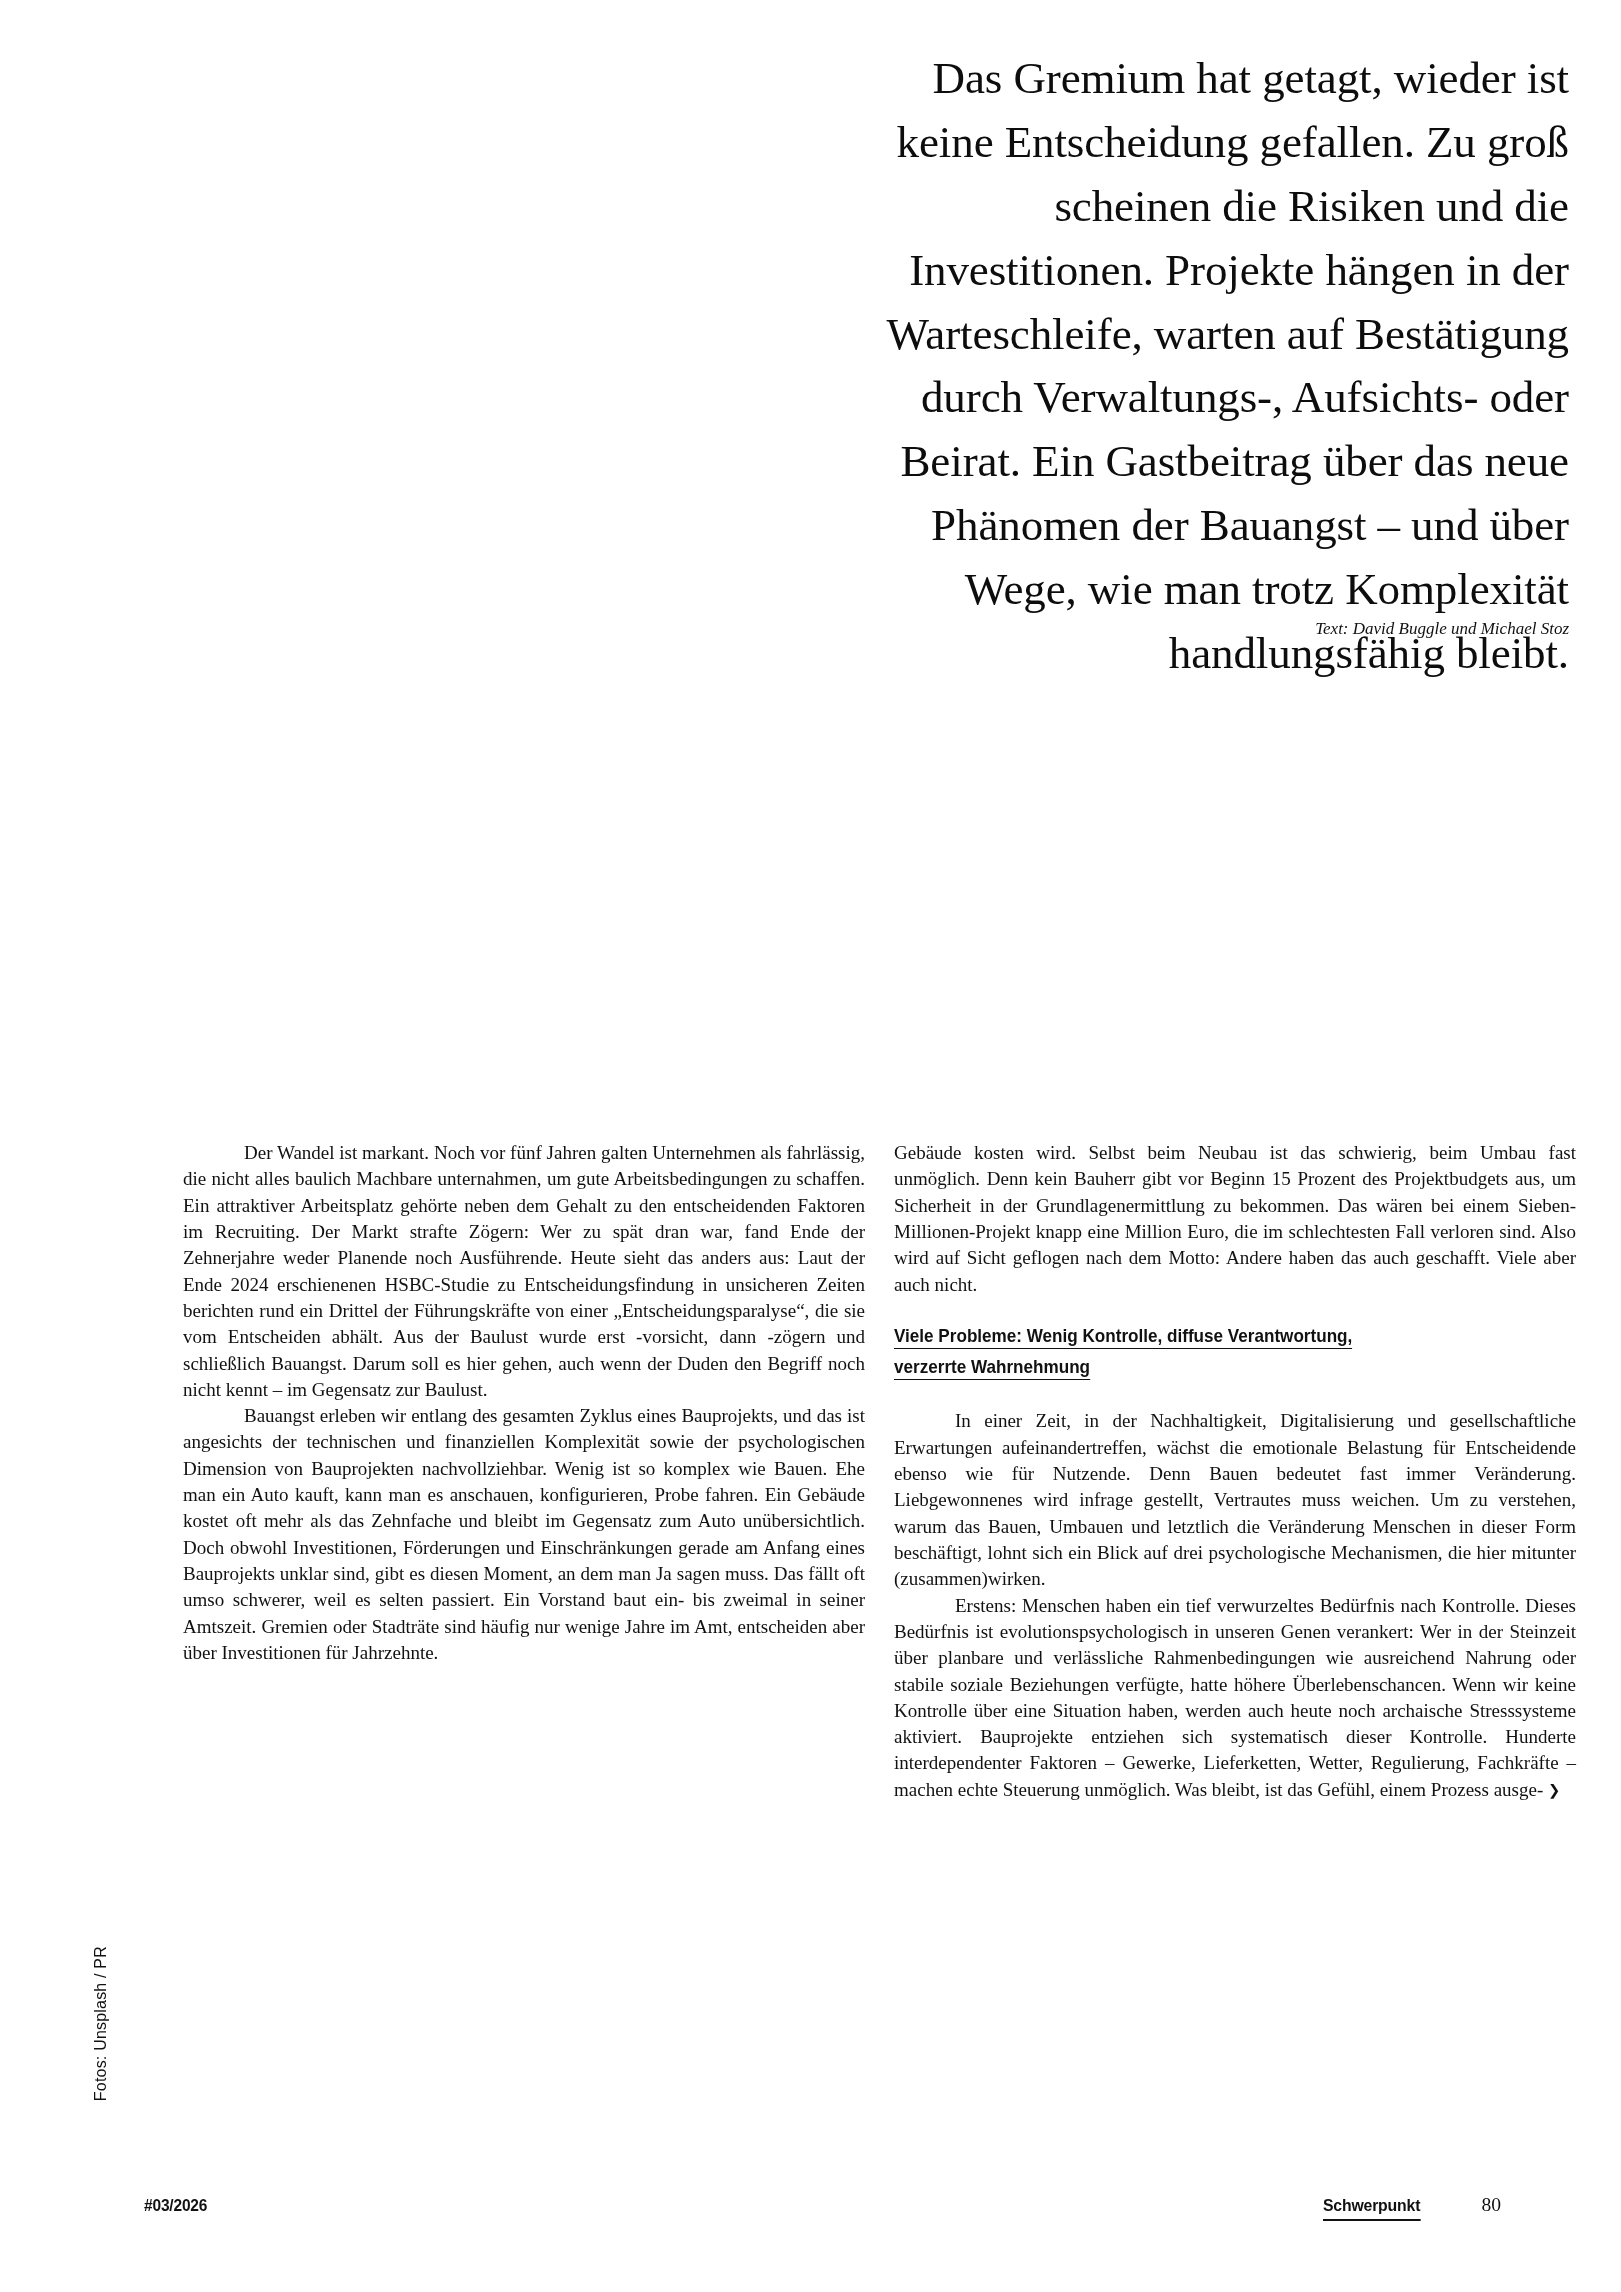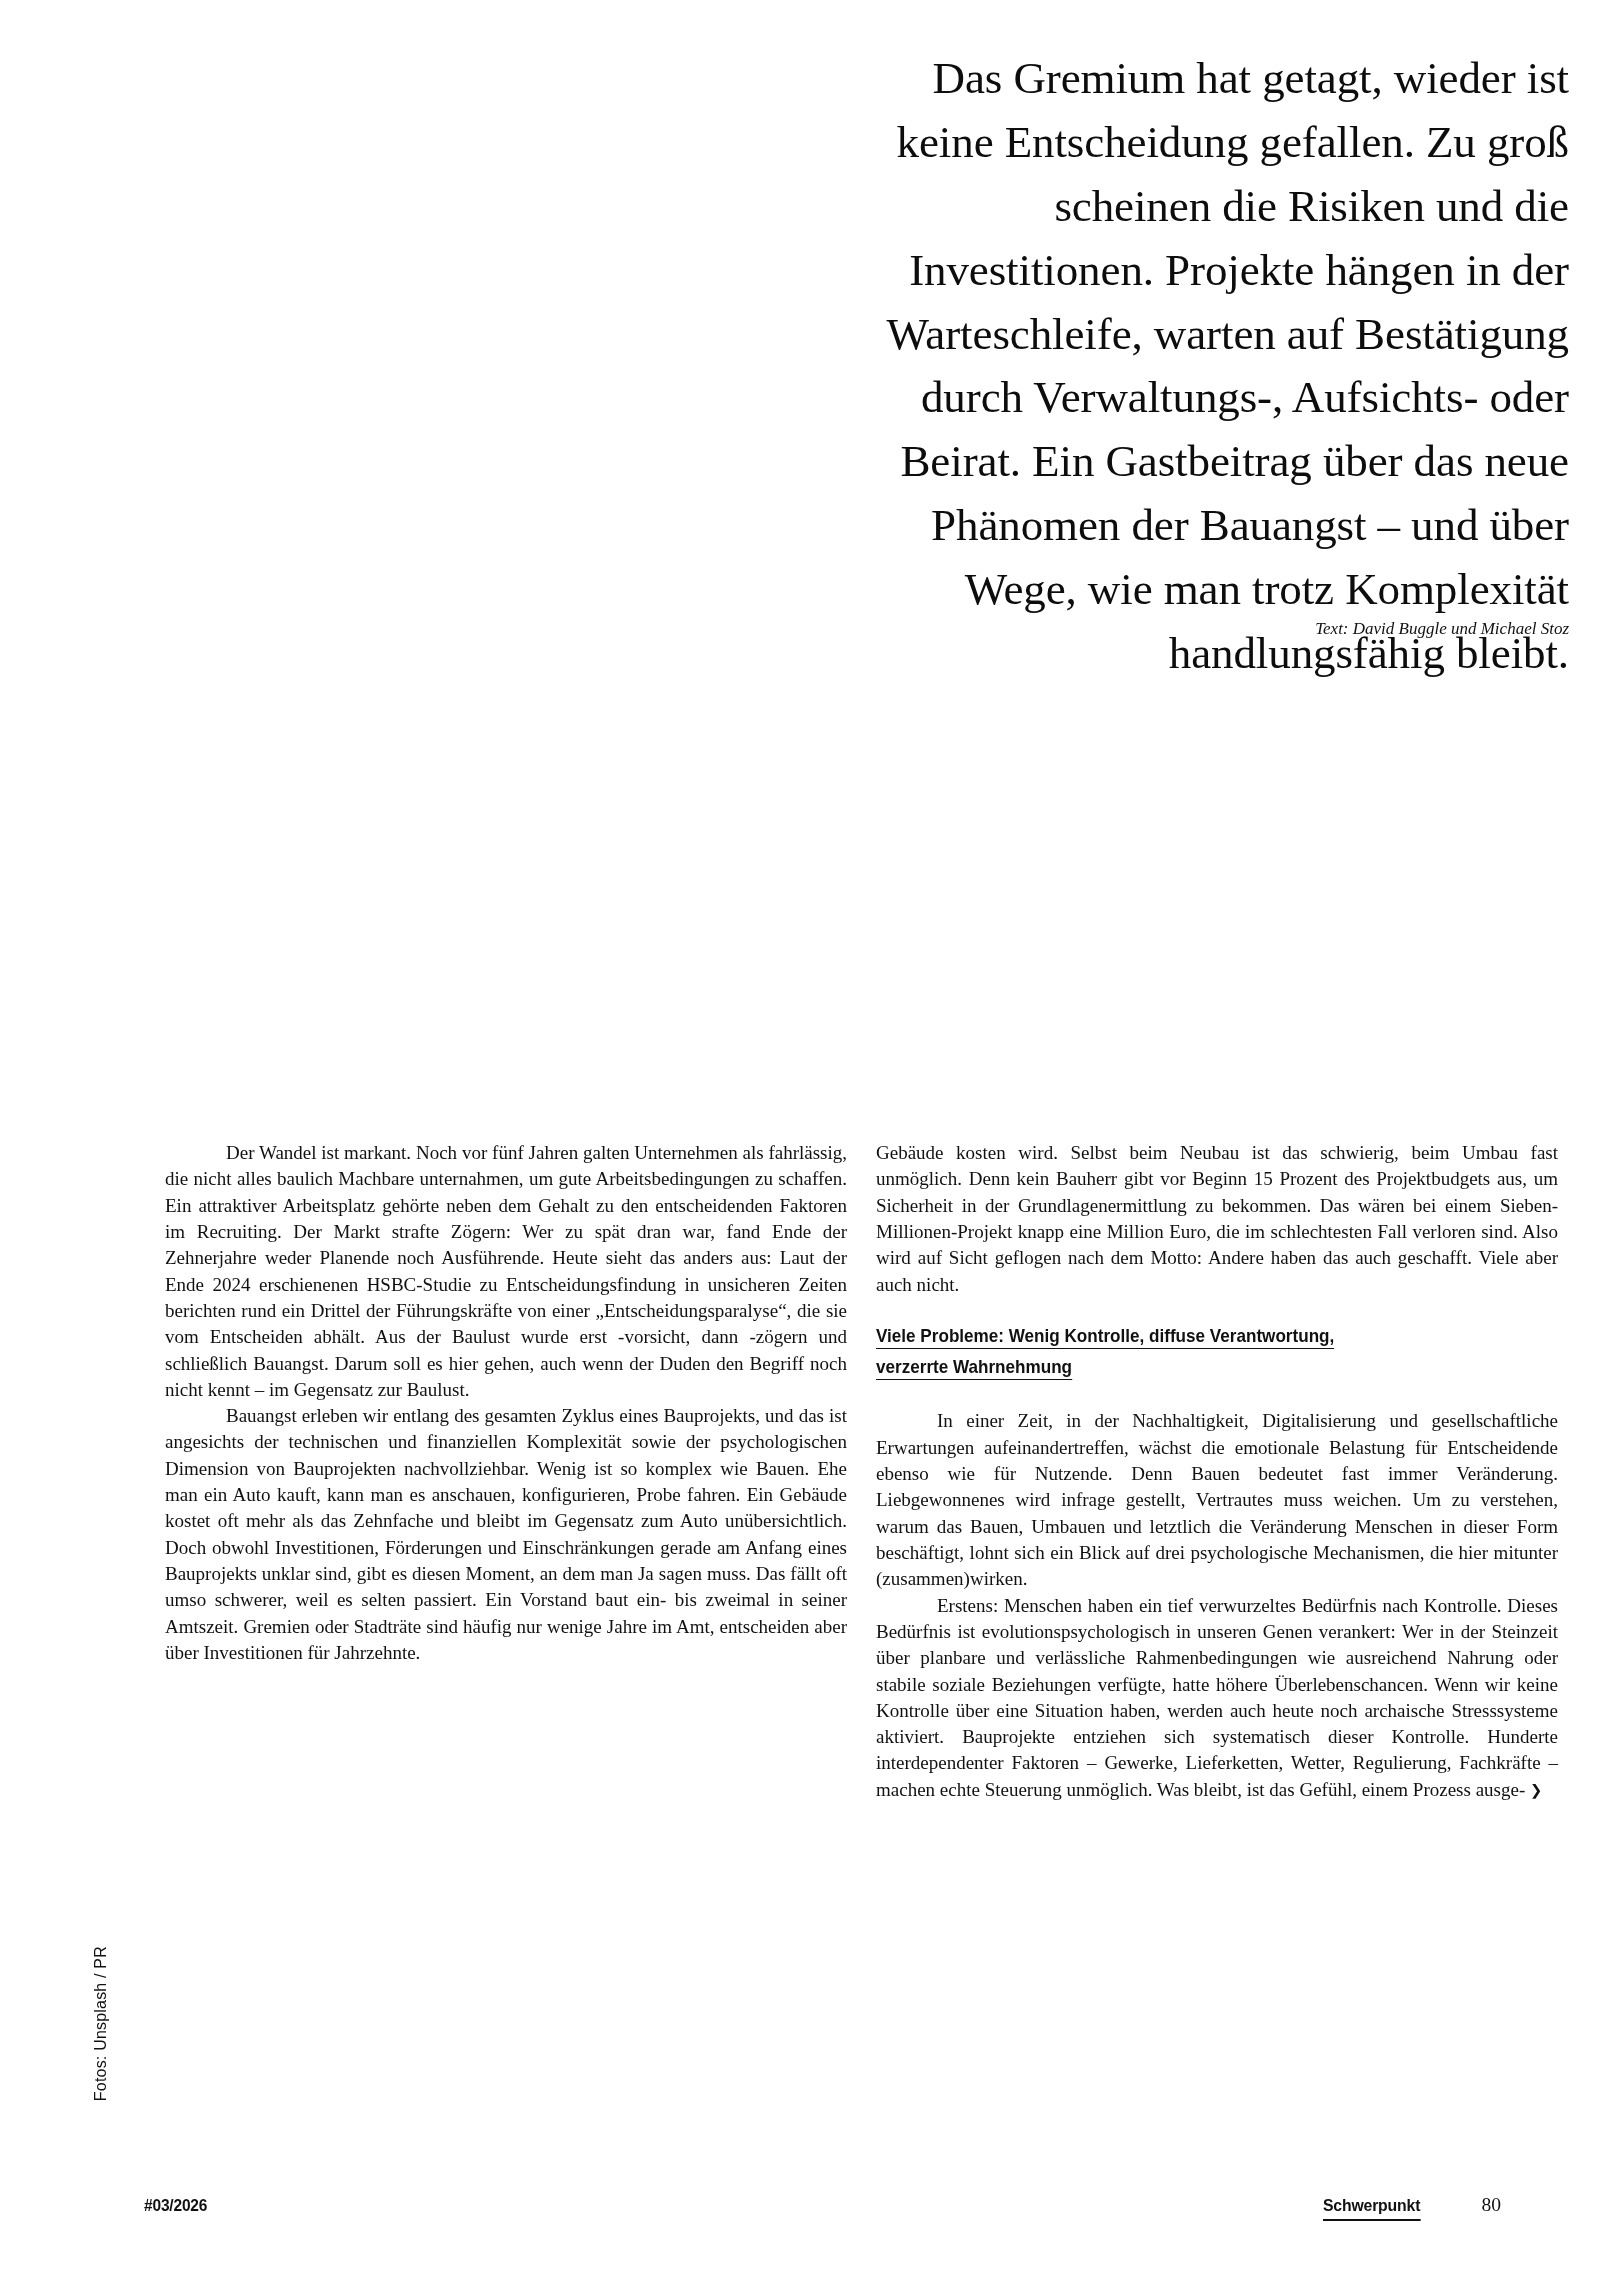--- a/index.html
+++ b/index.html
@@ -51,21 +51,21 @@
     font-family: "Liberation Serif", "DejaVu Serif", serif;
     font-size: 17px;
     line-height: 1.4;
     color: #111111;
     font-style: italic;
   }
 
   
   .columns {
     position: absolute;
-    left: 165px;
+    left: 183px;
     top: 1140px;
     width: 1395px;
     display: flex;
     gap: 29px;
   }
   .col {
     width: 682px;
     flex: 0 0 682px;
   }
   .col p {

